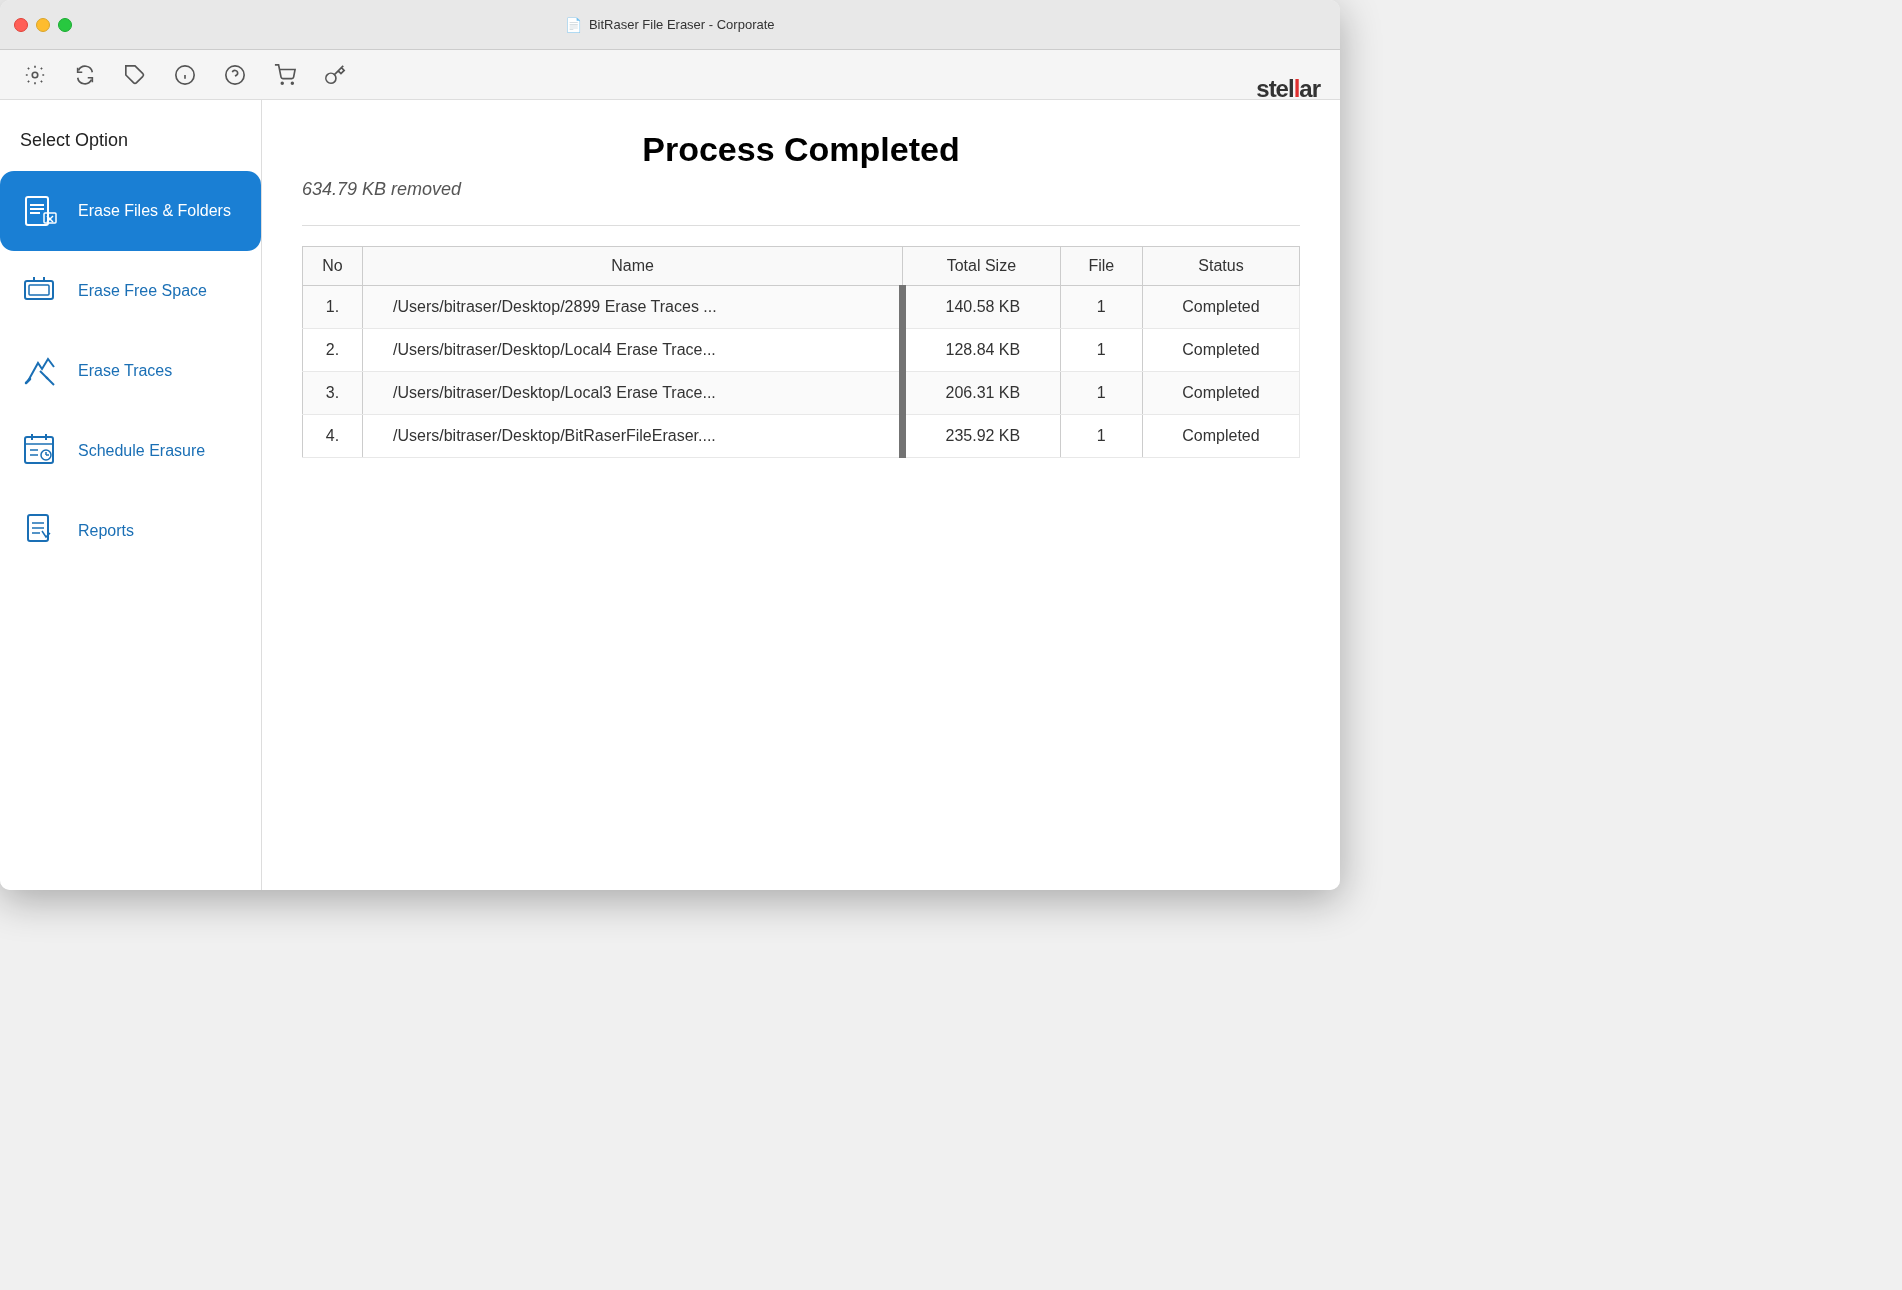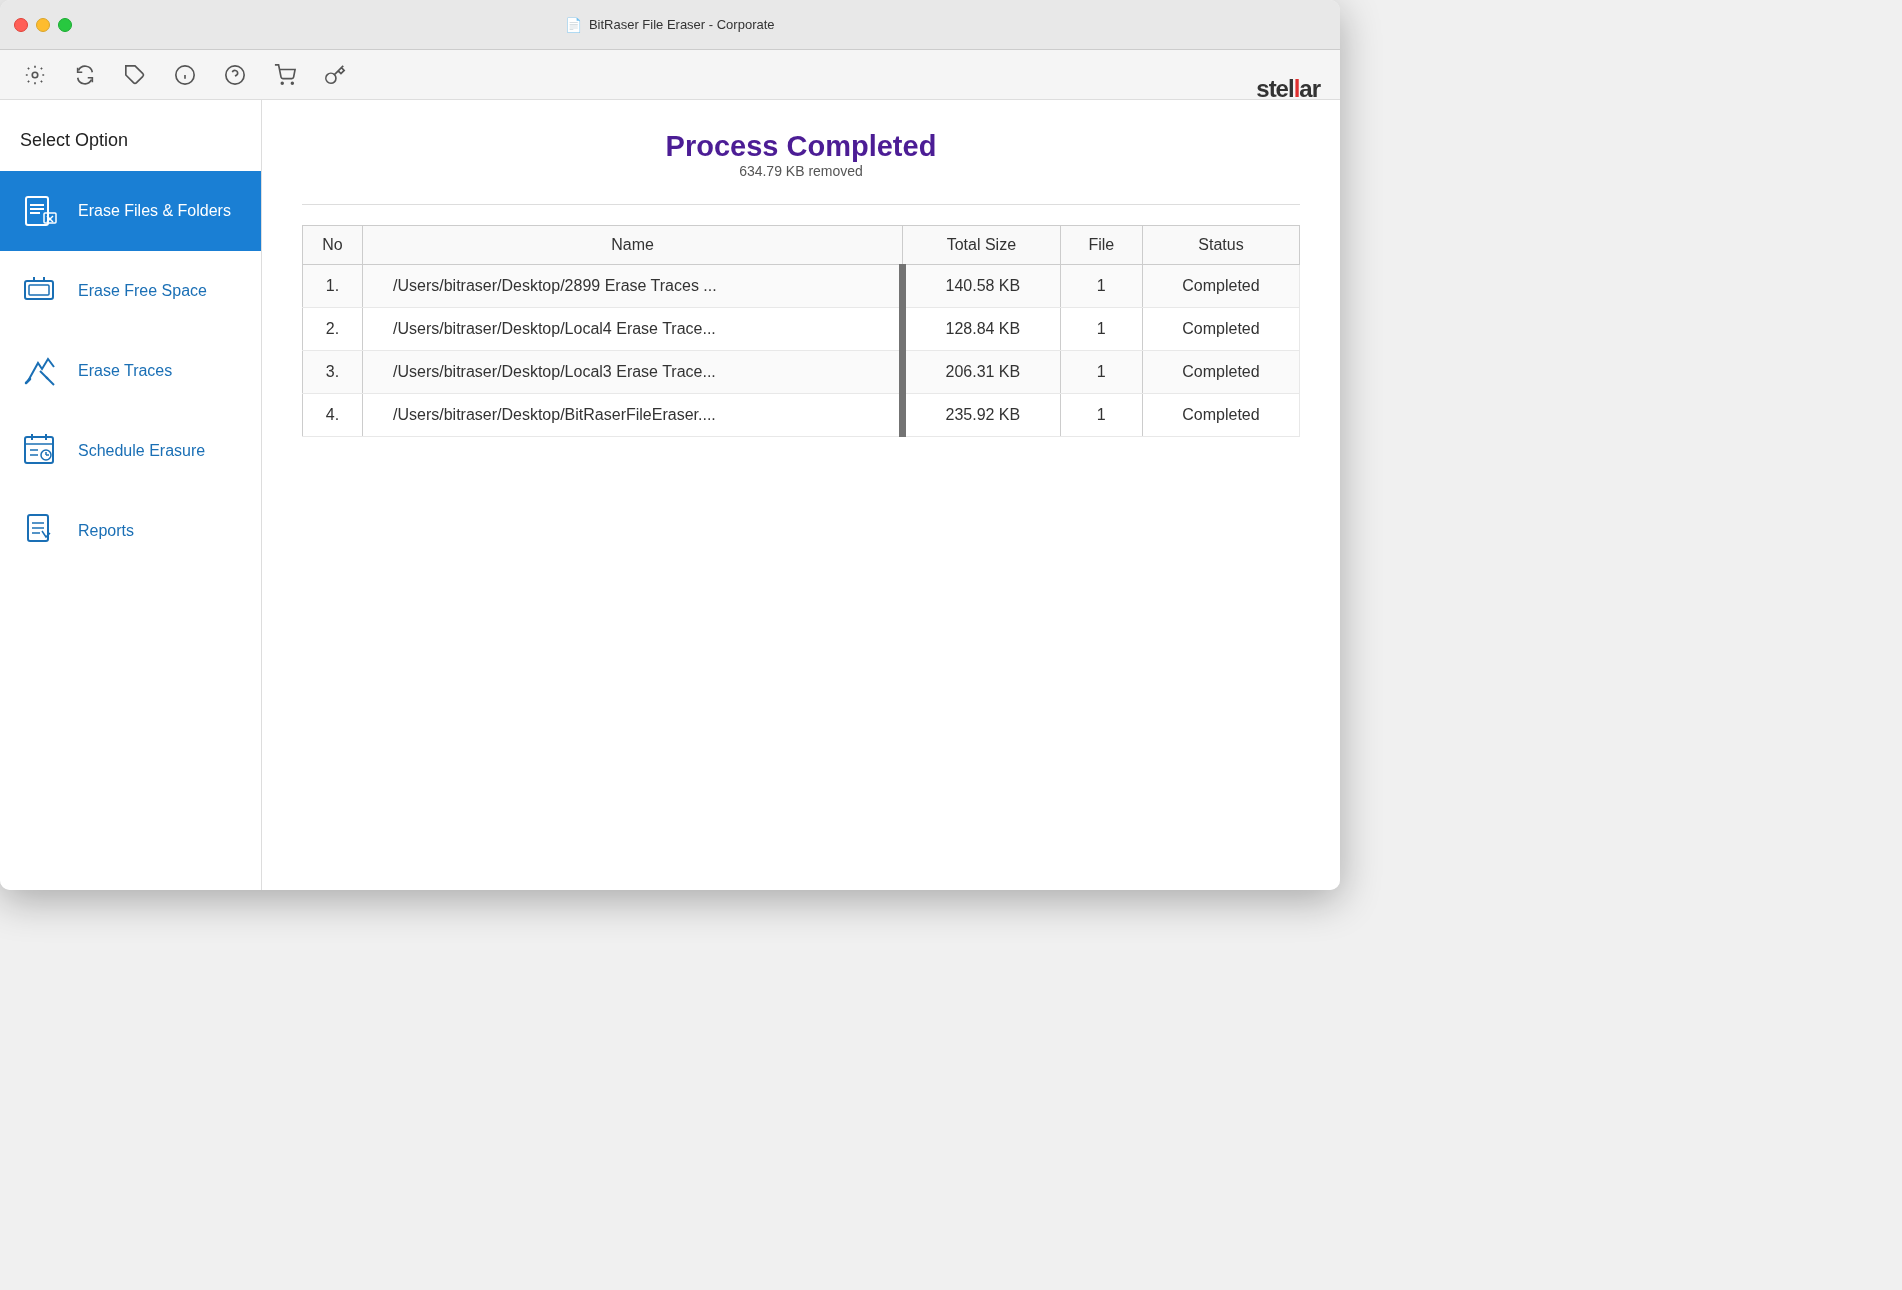--- a/index.html
+++ b/index.html
@@ -112,20 +112,21 @@
       display: flex;
       align-items: center;
       gap: 18px;
       padding: 18px 20px;
       cursor: pointer;
       color: #1a6fb5;
     }
     .sidebar-item.active {
       background: #1a7fd4;
       color: #ffffff;
+      border-radius: 14px;
     }
     .sidebar-item.active .sidebar-item-label {
       color: #ffffff;
     }
     .sidebar-item-label {
       font-size: 16px;
       color: #1a6fb5;
       font-weight: 500;
     }
     .sidebar-item.active .sidebar-icon svg path,
@@ -141,29 +142,31 @@
 
     
     .content {
       flex: 1;
       background: #ffffff;
       padding: 30px 40px;
       overflow-y: auto;
     }
     .process-title {
       text-align: center;
-      font-size: 29px;
-      color: #4c1d95;
+      font-size: 34px;
+      color: #000000;
       font-weight: 600;
+      margin-bottom: 10px;
     }
     .process-subtitle {
-      text-align: center;
-      font-size: 14px;
+      text-align: left;
+      font-size: 18px;
       color: #555;
       margin-bottom: 25px;
+      font-style: italic;
     }
     .divider {
       border: none;
       border-top: 1px solid #ddd;
       margin-bottom: 20px;
     }
     .section-title {
       font-size: 16px;
       color: #333;
       margin-bottom: 15px;

